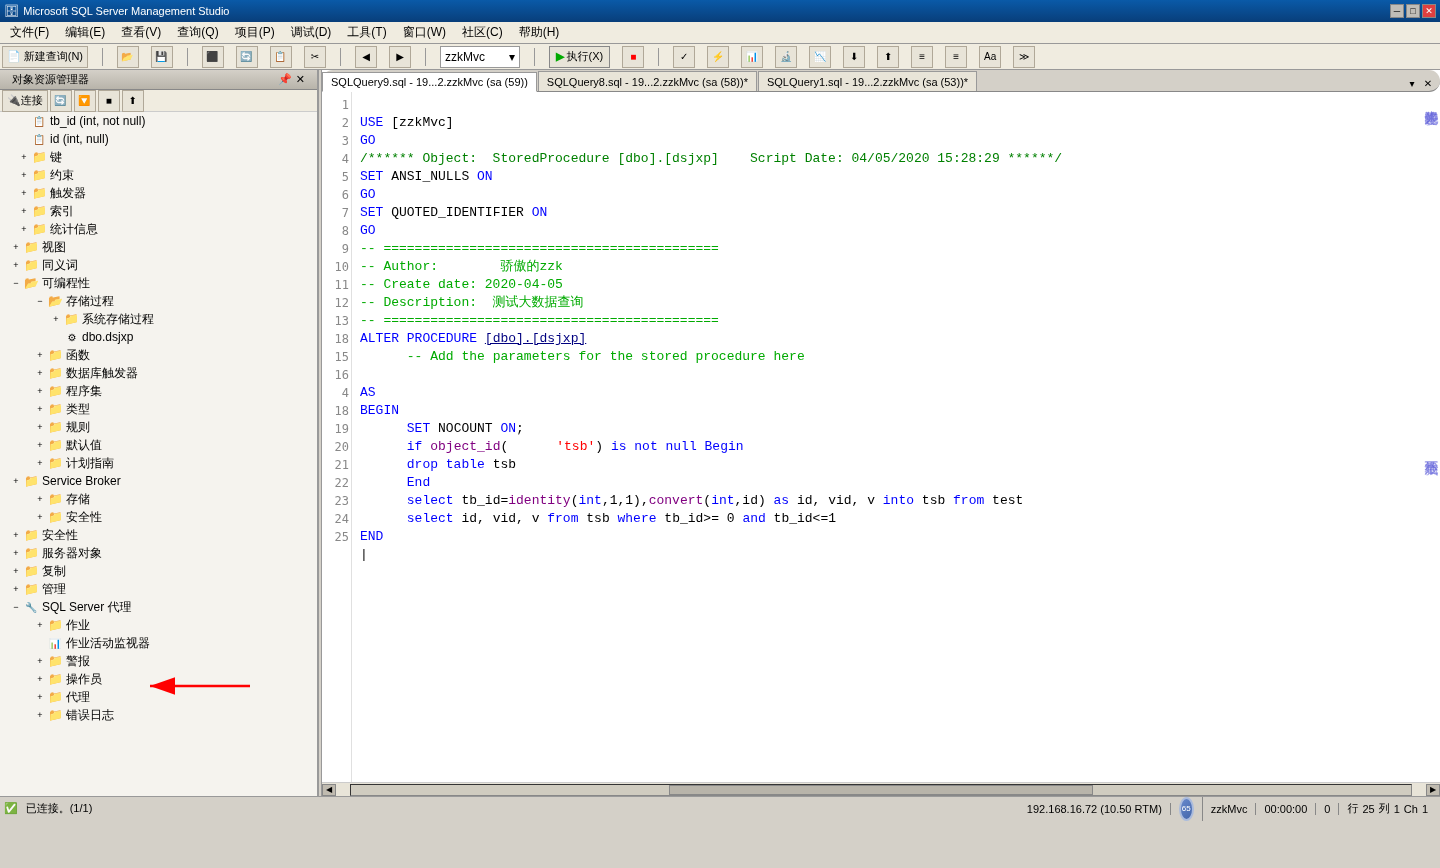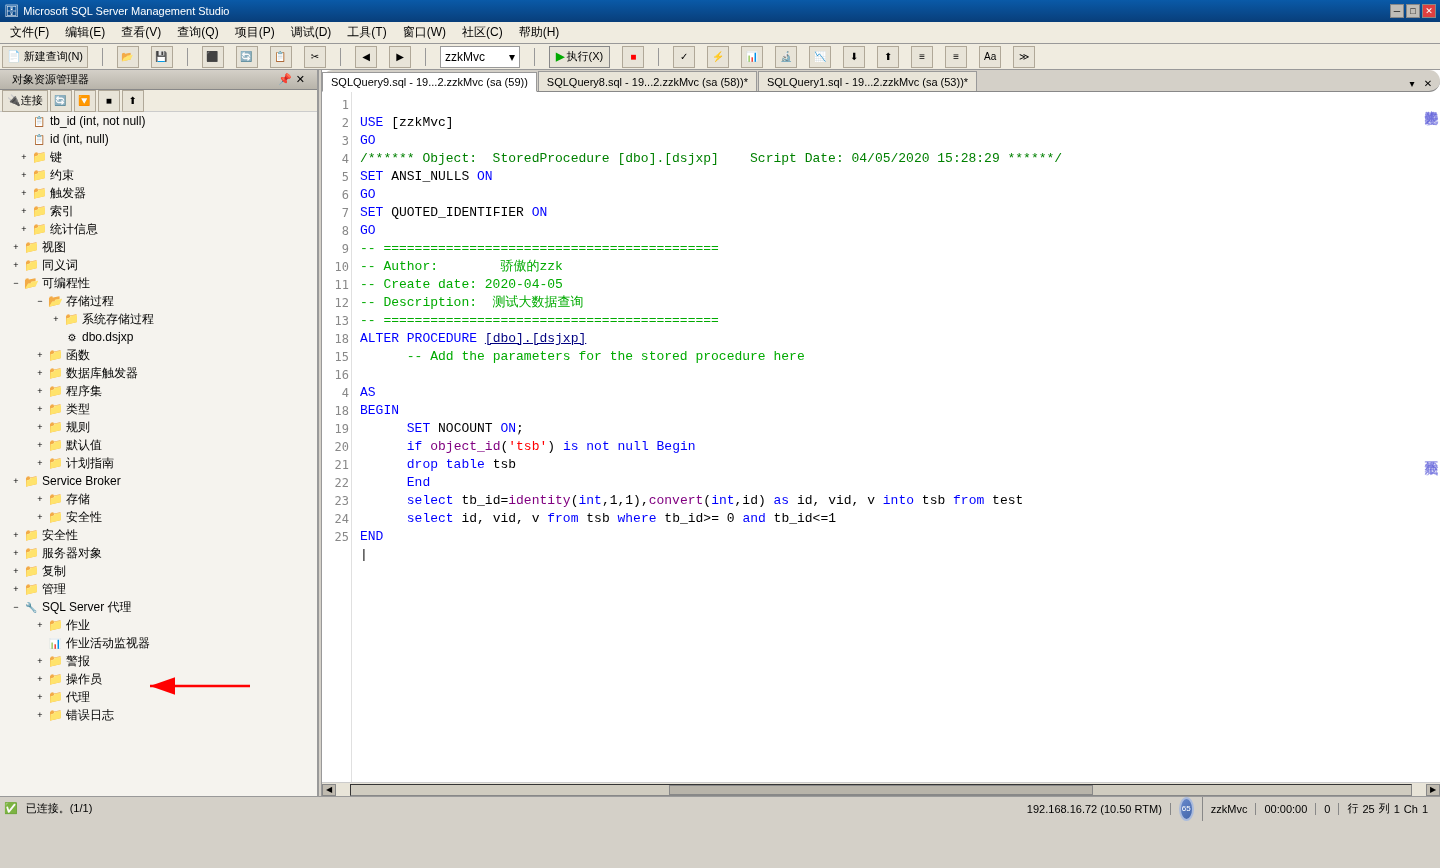--- a/index.html
+++ b/index.html
@@ -191,21 +191,21 @@
     #code-content {
       flex: 1;
       padding: 4px 8px;
       line-height: 18px;
       white-space: pre;
       overflow: auto;
     }
 
     
     .sql-keyword { color: #0000ff; font-weight: normal; }
-    .sql-string { color: #ff0000; }
+    .sql-string { color: #ff0000; margin-left: 48px; }
     .sql-comment { color: #008000; }
     .sql-comment2 { color: #00aa00; }
     .sql-function { color: #800080; }
     .sql-object { color: #000080; text-decoration: underline; }
     .sql-normal { color: #000000; }
 
     
     #status-bar {
       height: 24px;
       background: #d4d0c8;

